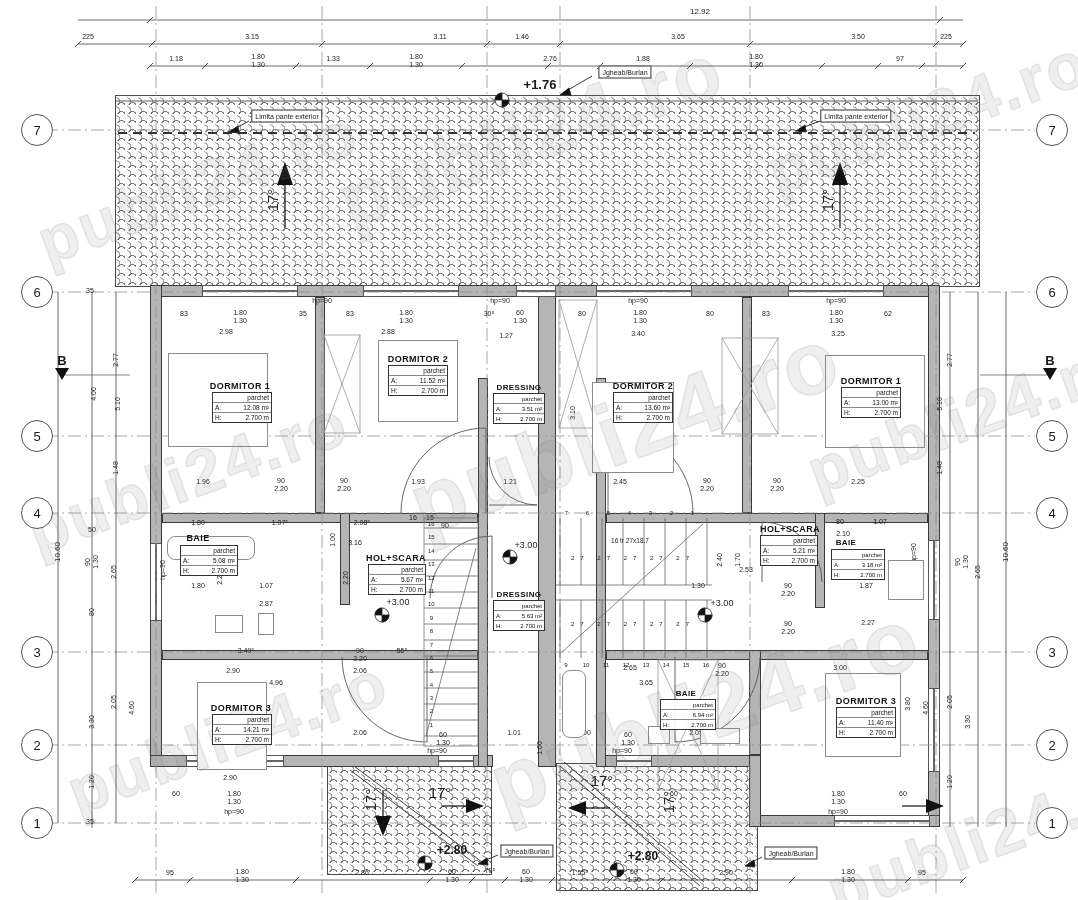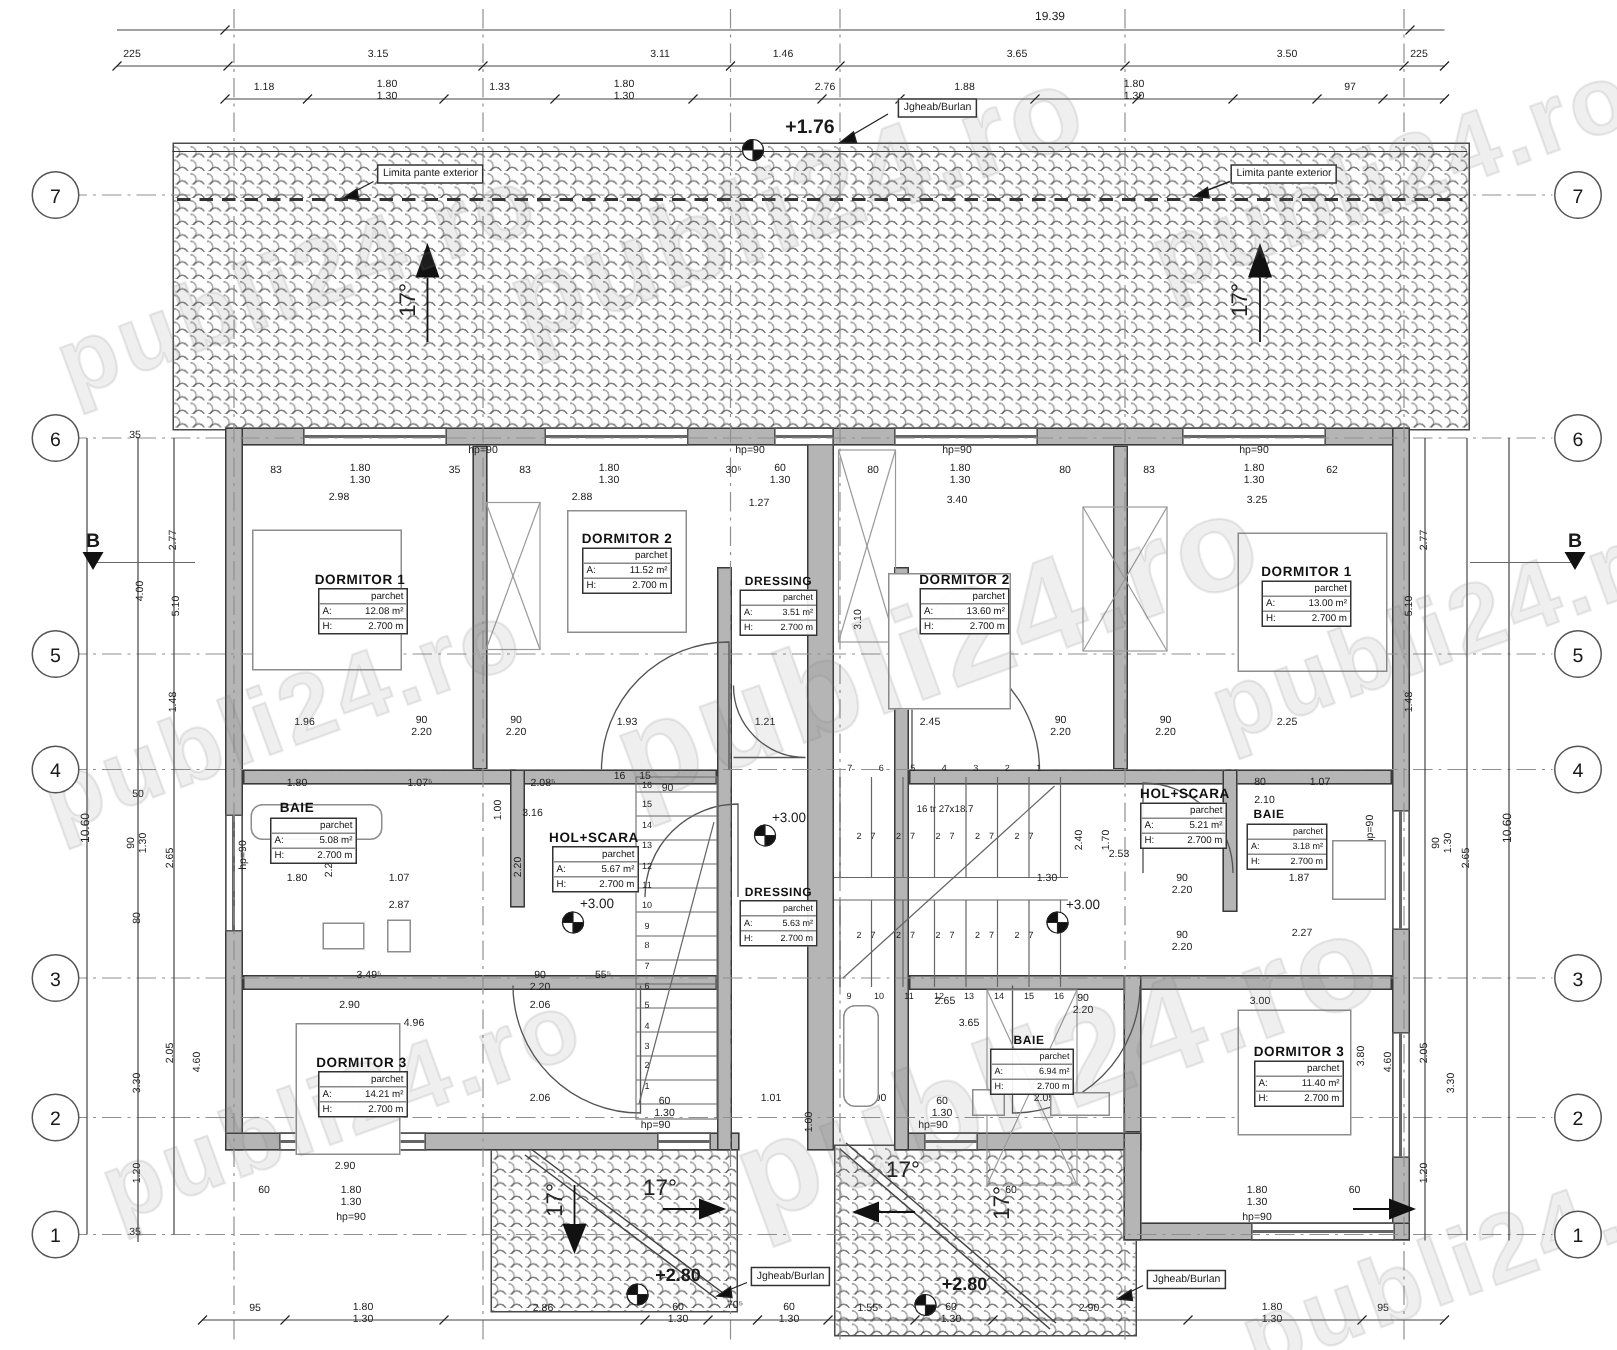--- a/index.html
+++ b/index.html
@@ -540,21 +540,21 @@
       <span>12</span>
       <span>13</span>
       <span>14</span>
       <span>15</span>
       <span>16</span>
   </div>
   <span class="annot" style="left:630px;top:540px">16 tr 27x18.7</span>
   <span class="treads" style="left:633px;top:558px">27 27 27 27 27</span>
   <span class="treads" style="left:633px;top:624px">27 27 27 27 27</span>
 
-  <span class="dim" style="left:700px;top:12px;font-size:8px">19.39</span>
+  <span class="dim" style="left:700px;top:12px;font-size:8px">12.92</span>
   <span class="dim" style="left:88px;top:37px">225</span>
   <span class="dim" style="left:252px;top:37px">3.15</span>
   <span class="dim" style="left:440px;top:37px">3.11</span>
   <span class="dim" style="left:522px;top:37px">1.46</span>
   <span class="dim" style="left:678px;top:37px">3.65</span>
   <span class="dim" style="left:858px;top:37px">3.50</span>
   <span class="dim" style="left:946px;top:37px">225</span>
   <span class="dim" style="left:176px;top:59px">1.18</span>
   <span class="dim" style="left:258px;top:61px">1.80
 1.30</span>

